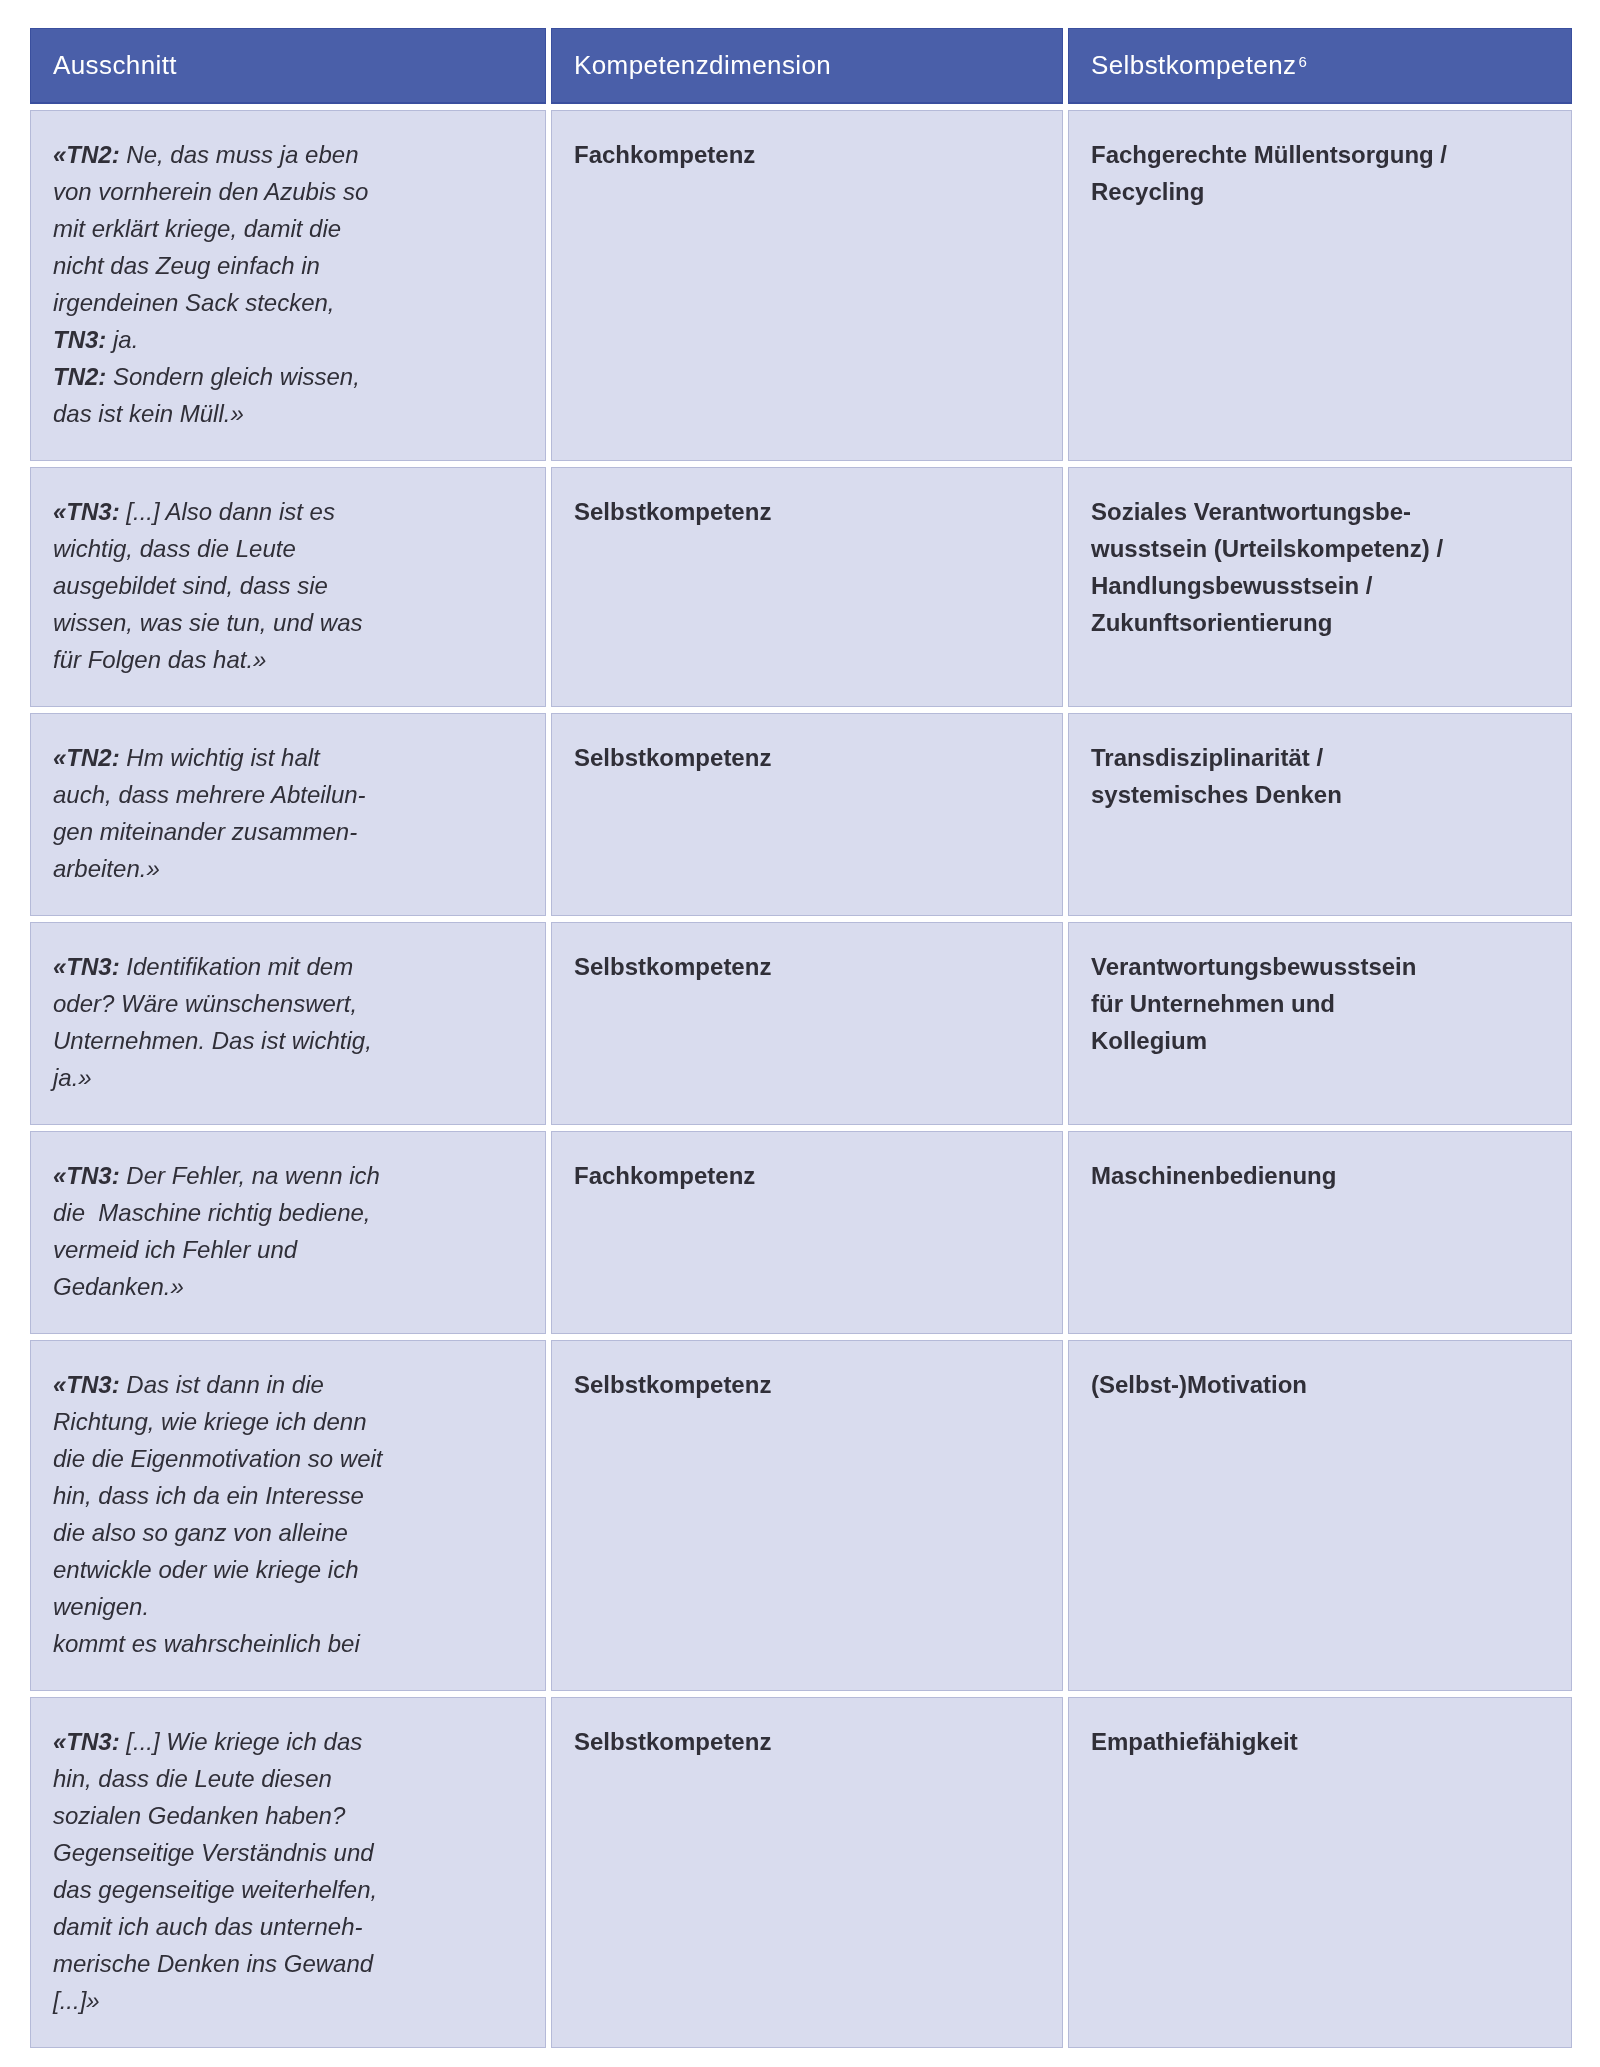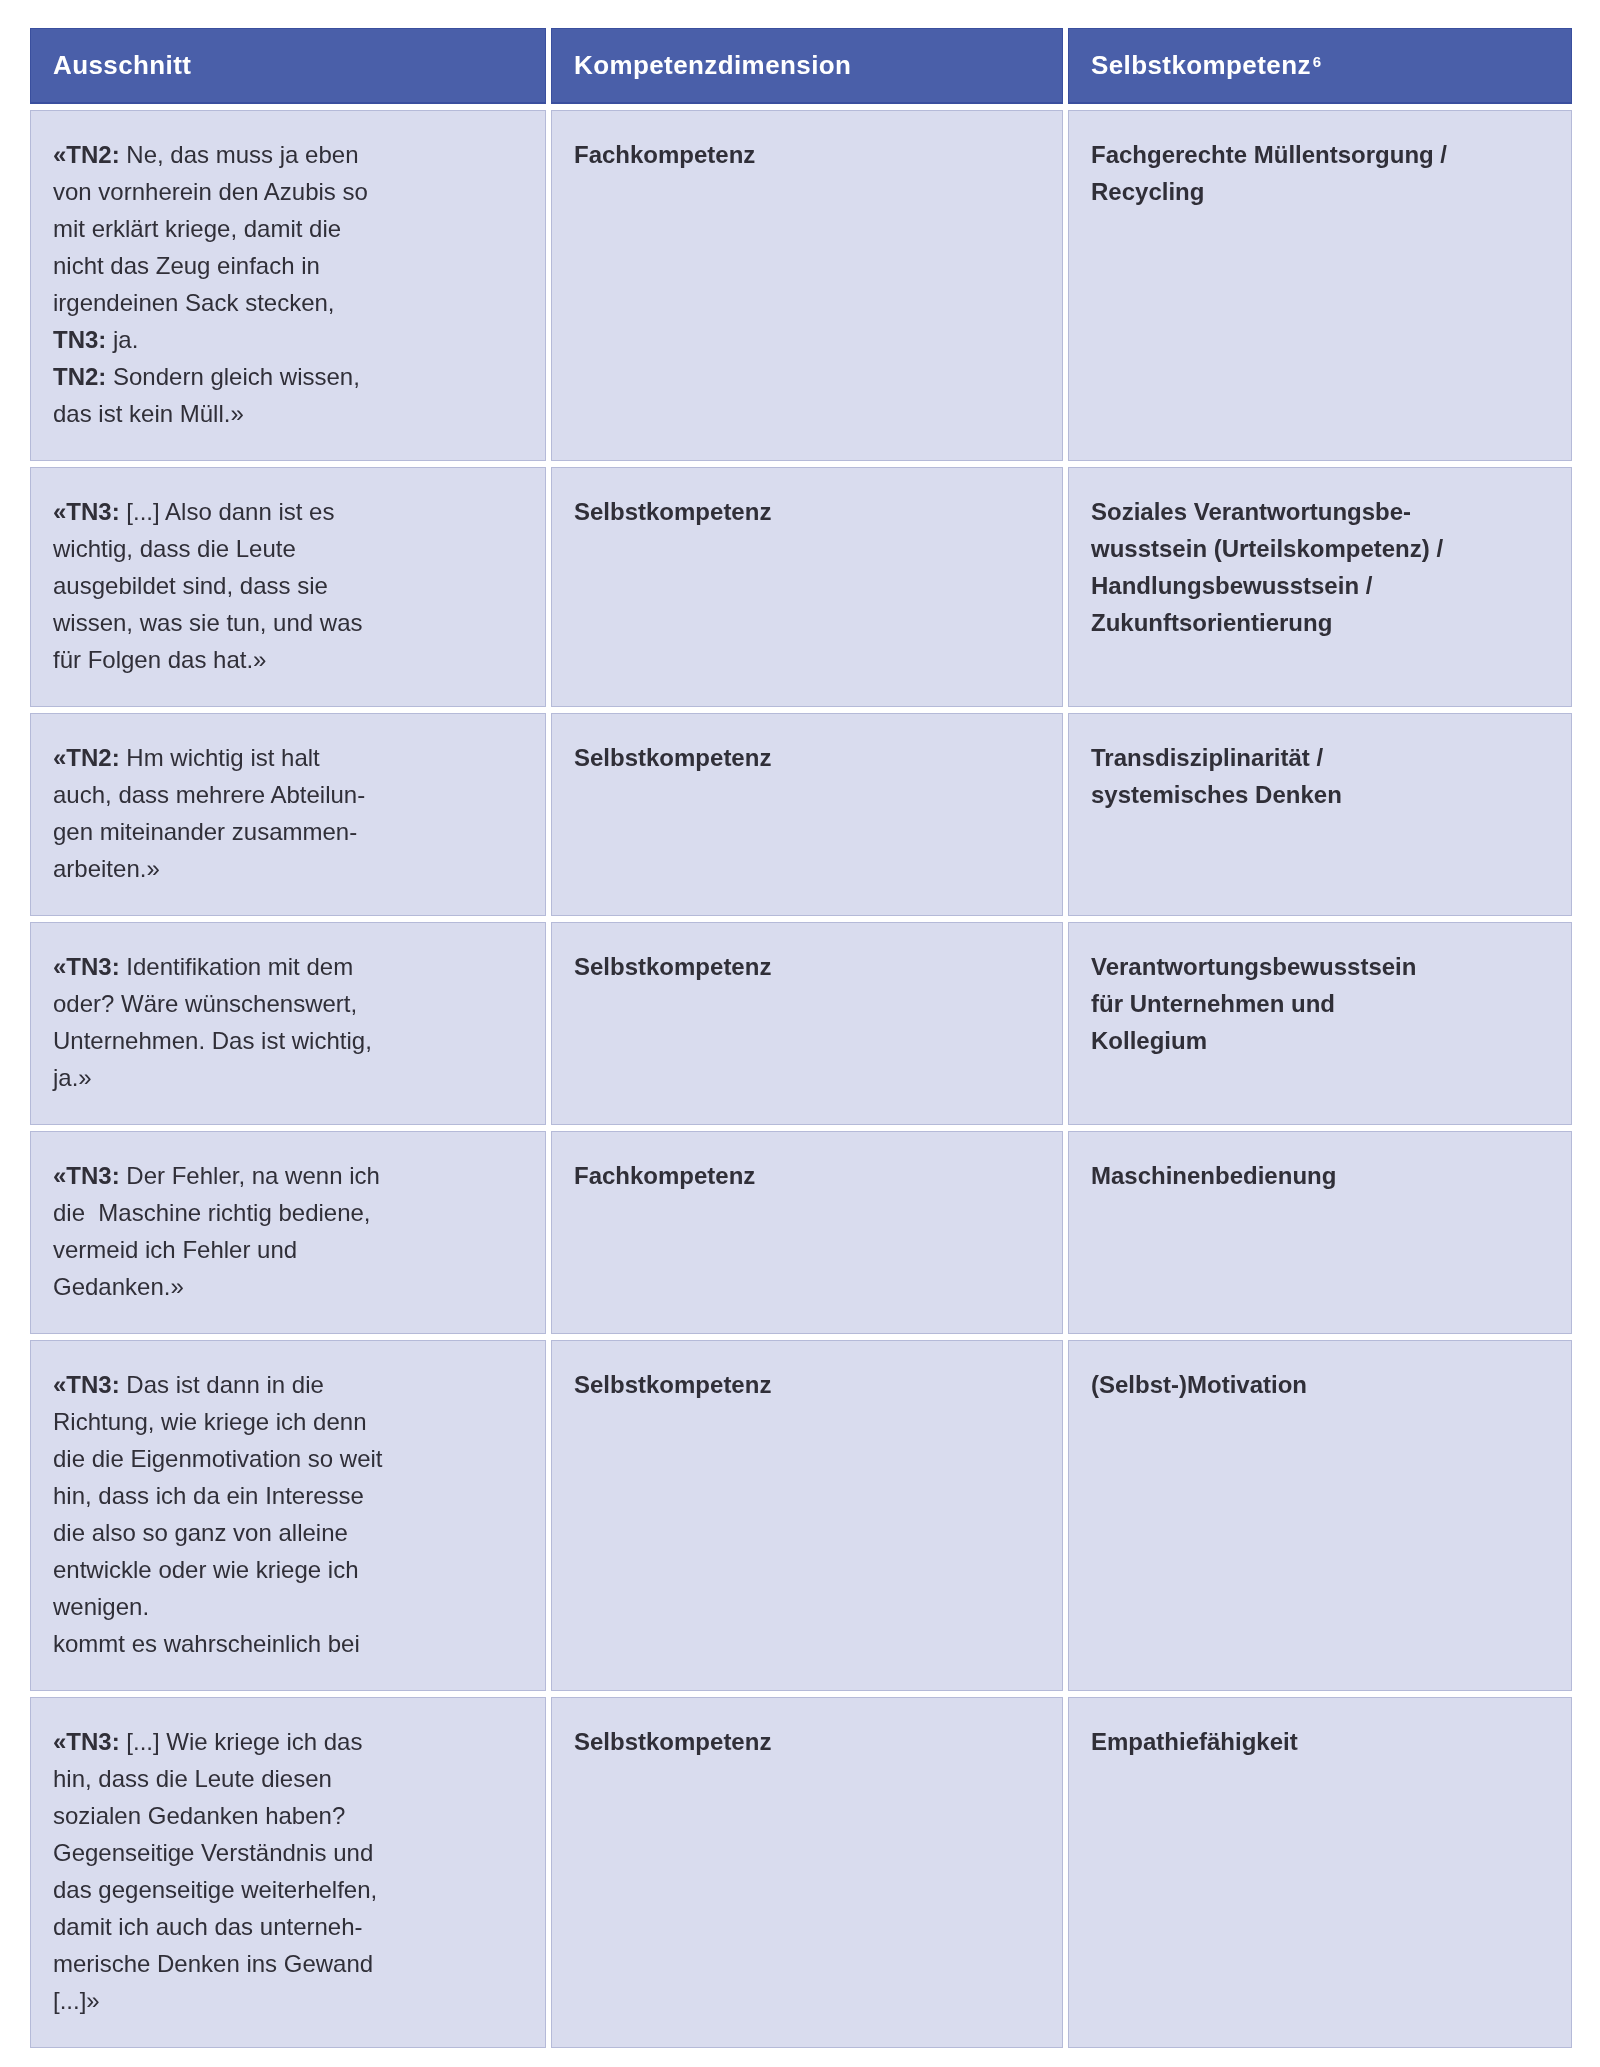--- a/index.html
+++ b/index.html
@@ -30,42 +30,42 @@
     column-gap:5px;
   }
   .header-cell{
     background:var(--header-bg);
     color:var(--header-text);
     height:76px;
     display:flex;
     align-items:center;
     padding:0 22px;
     font-size:26px;
-    font-weight:700;
+    font-weight:400;
     letter-spacing:0.4px;
     border:1px solid var(--header-border);
     border-bottom-width:2px;
   }
   .header-cell sup{
     font-size:15px;
     line-height:0;
     margin-left:2px;
     transform:translateY(-4px);
   }
   .tbody .grid-row{ margin-top:6px; }
   .cell{
     background:var(--cell-bg);
     border:1px solid var(--cell-border);
     padding:25px 22px 28px 22px;
     font-size:24px;
     line-height:37px;
     color:var(--cell-text);
     font-weight:300;
   }
-  .cell .line{ white-space:pre; }
+  .cell .line{ white-space:pre;font-style:italic; }
   .cell strong{ font-weight:700; }
   .cell-pre{ white-space:pre-line;font-weight:bold; }
 </style>
 </head>
 <body>
 
 <div class="table">
   <div class="grid-row thead">
     <div class="header-cell">
       <span>Ausschnitt</span>

